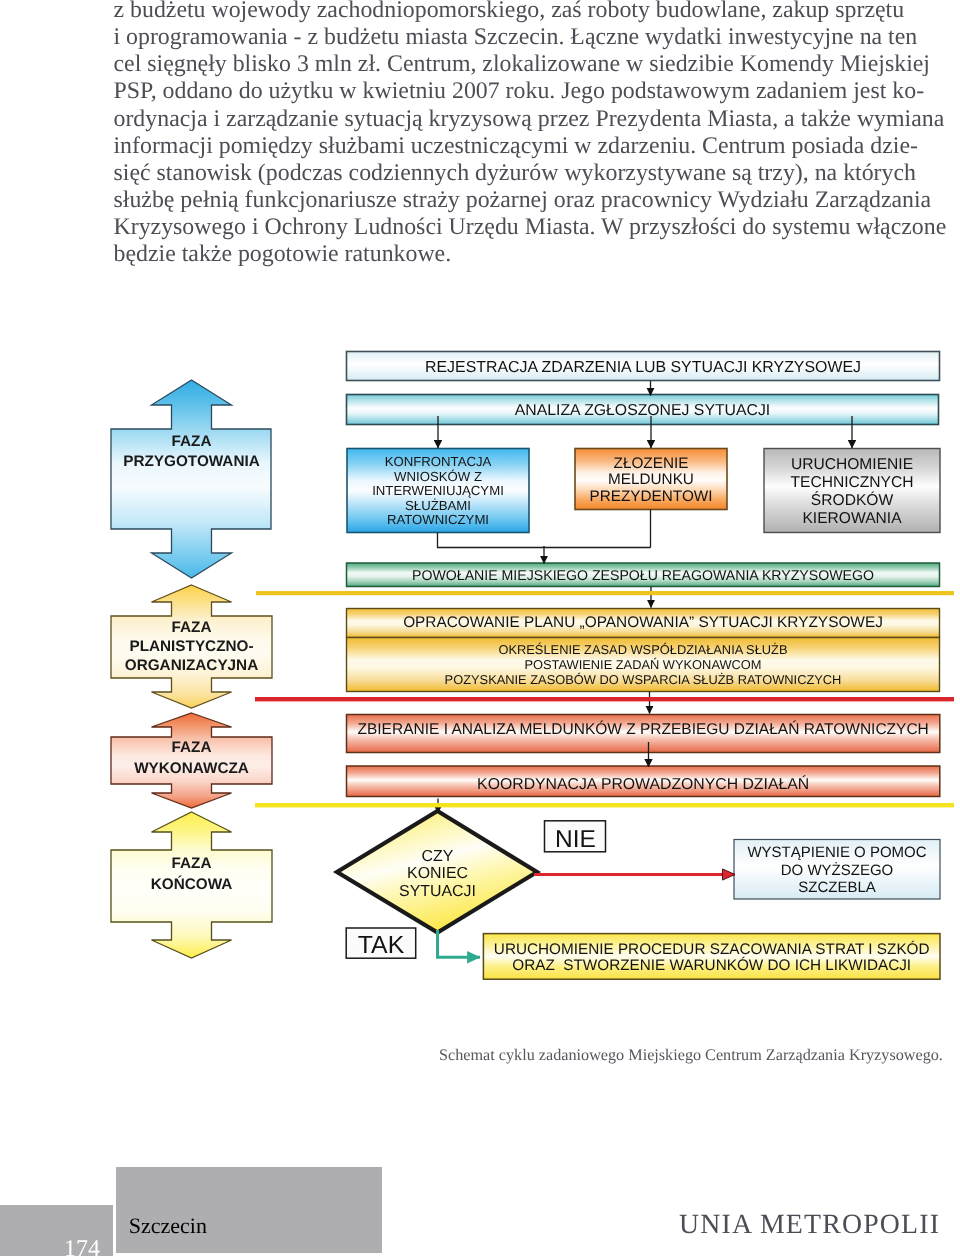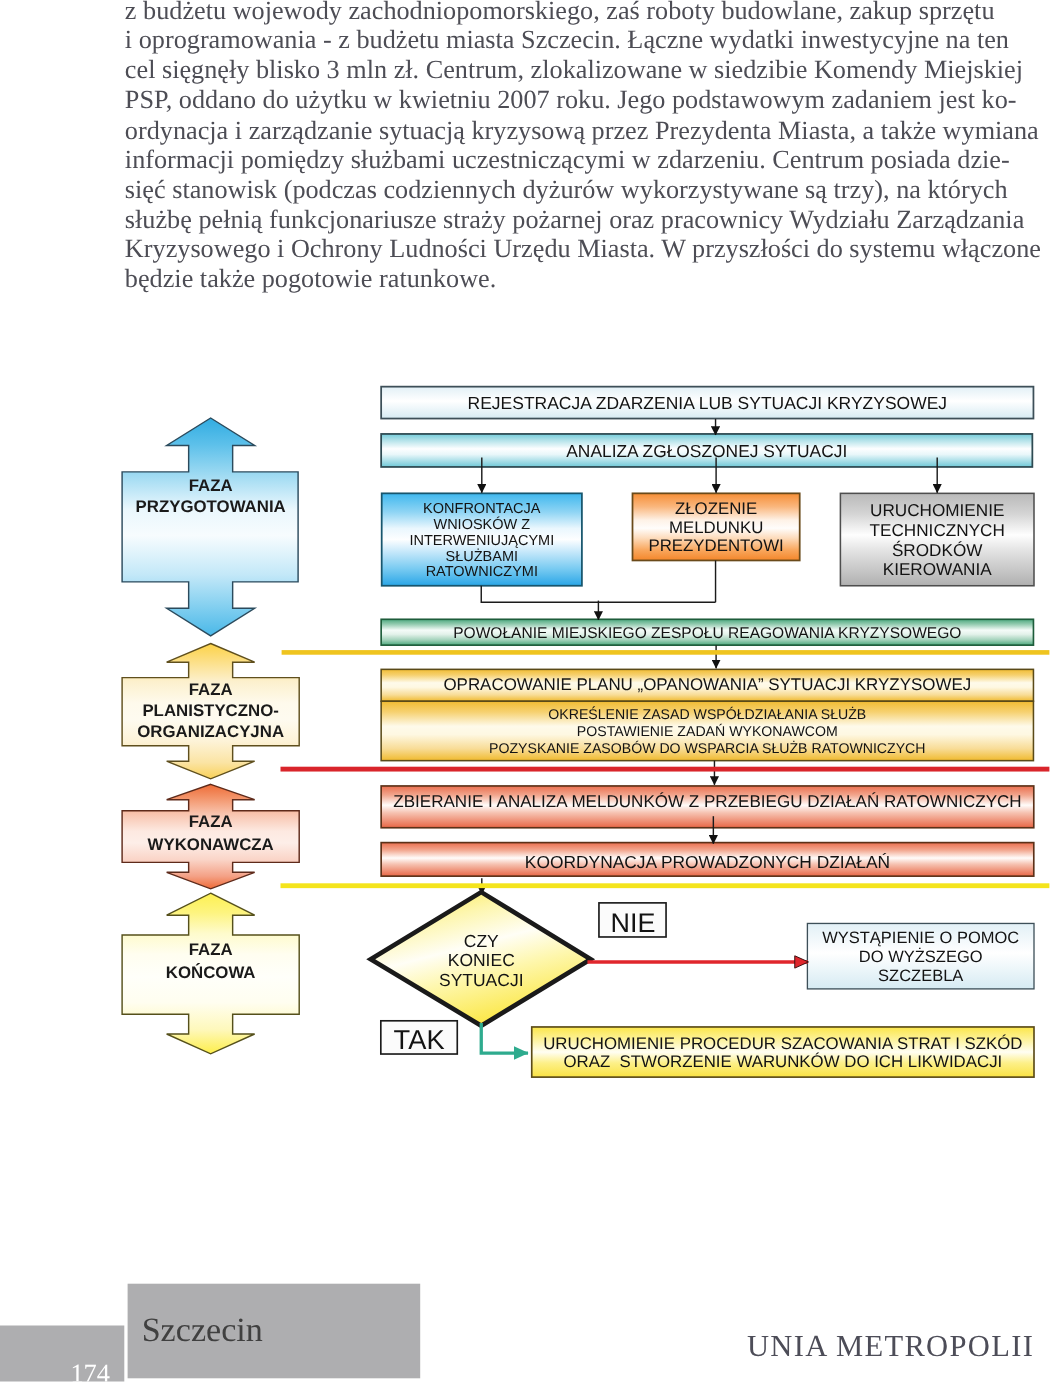--- a/index.html
+++ b/index.html
@@ -24,21 +24,21 @@
   #diagram text{font-family:"Liberation Sans",sans-serif;fill:#111;text-rendering:geometricPrecision;}
   #diagram .phlabel{font-weight:bold;font-size:15.3px;fill:#1a1a1a;}
   #diagram .blabel{font-weight:normal;fill:#131313;}
 
   
   #footer{position:absolute;left:0;top:1167px;width:960px;height:86px;}
   #fnum{position:absolute;left:0;top:0;width:113.3px;height:85.5px;background:#aeaeb0;margin-top:38px;}
   #fcity{position:absolute;left:115.6px;top:0;width:266.3px;height:85.5px;background:#aeaeb0;}
   #fnum span{position:absolute;left:0;right:13.3px;top:31px;text-align:right;
              color:#fff;font-size:24px;}
-  #fcity span{position:absolute;left:13.2px;top:24px;color:#404040;font-size:31px;}
+  #fcity span{position:absolute;left:13.2px;top:46px;color:#000000;font-size:22px;}
   #flogo{position:absolute;left:679px;top:4px;color:#4d4d58;font-size:27.8px;
          line-height:28.3px;letter-spacing:1.2px;margin-top:40px;}
 </style>
 </head>
 <body>
 
 <div class="page">
 <div id="body-text">
   <span class="ln">z budżetu wojewody zachodniopomorskiego, zaś roboty budowlane, zakup sprzętu</span>
   <span class="ln">i oprogramowania - z budżetu miasta Szczecin. Łączne wydatki inwestycyjne na ten</span>
@@ -284,20 +284,21 @@
 <rect x="544.5" y="820.8" width="61" height="31" fill="#fbfbfb" stroke="#1a1a1a" stroke-width="1.5"></rect>
 <text class="blabel" x="575.5" y="847" text-anchor="middle" style="font-size:24.5px">NIE</text>
 </g>
 <g>
 <rect x="346.2" y="928" width="69.5" height="30.2" fill="#fbfbfb" stroke="#1a1a1a" stroke-width="1.5"></rect>
 <text class="blabel" x="381" y="953.3" text-anchor="middle" style="font-size:24.8px">TAK</text>
 </g>
 <line x1="534" y1="874.5" x2="734.5" y2="874.5" stroke="#e0262c" stroke-width="3.2" marker-end="url(#arrHeadRed)"></line>
 <path d="M437.5,930 L437.5,957.3 L480,957.3" fill="none" stroke="#2eab8e" stroke-width="3" marker-end="url(#arrHeadTeal)"></path>
 </svg>
+<div id="caption">Schemat cyklu zadaniowego Miejskiego Centrum Zarządzania Kryzysowego.</div>
 <div id="footer">
   <div id="fnum">
         <span>174</span>
       </div>
   <div id="fcity">
         <span>Szczecin</span>
       </div>
   <div id="flogo">
     <div>UNIA METROPOLII</div>
   </div>

